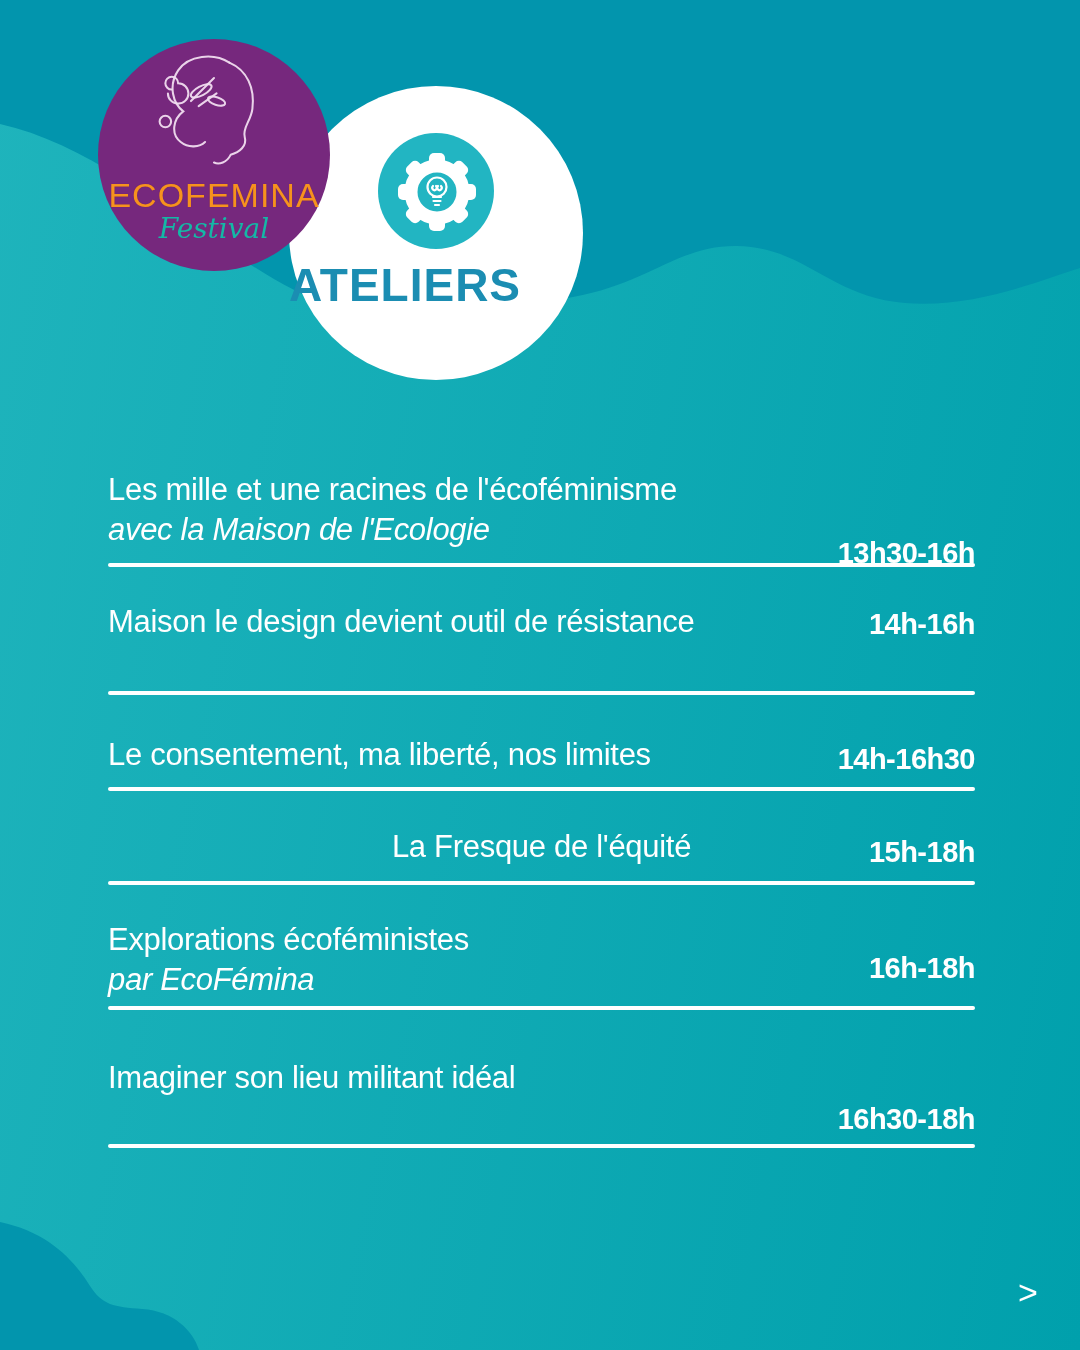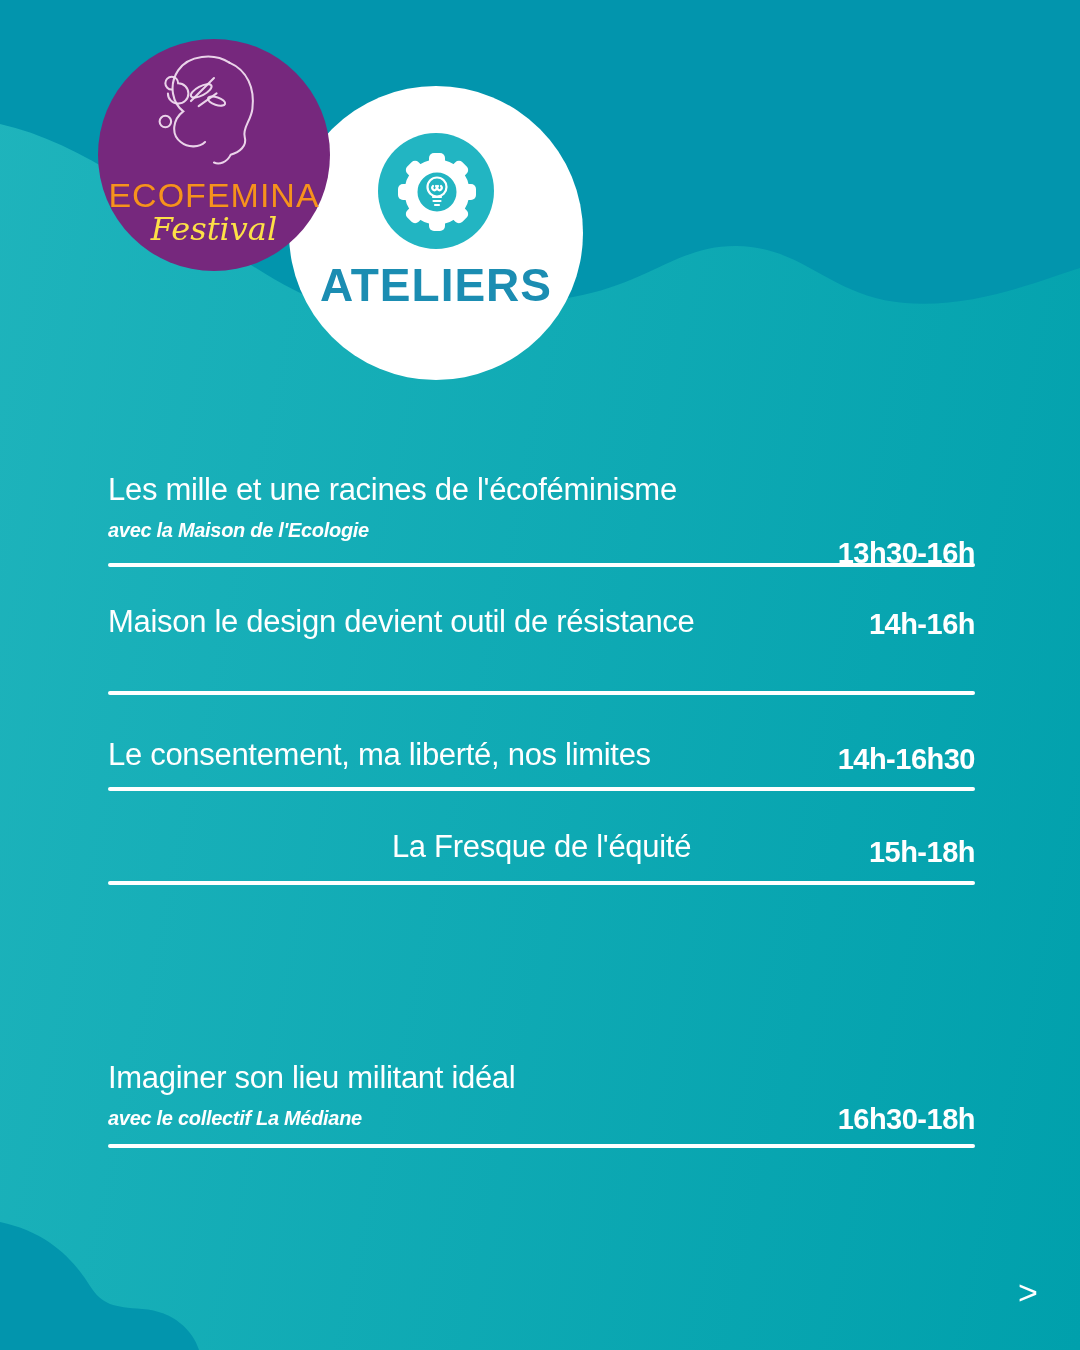--- a/index.html
+++ b/index.html
@@ -29,53 +29,53 @@
   .teal-circle{
     position:absolute;left:378px;top:133px;width:116px;height:116px;
     background:var(--icon-teal);border-radius:50%;
   }
   .teal-circle svg{position:absolute;left:0;top:0;}
   .gear-part{fill:#fff;}
   .gear-ring{fill:none;stroke:#fff;stroke-width:13px;}
   .bulb{fill:none;stroke:#fff;stroke-width:2.2px;stroke-linecap:round;}
   .section-title{
     position:absolute;left:289px;top:260px;width:294px;
-    text-align:center;font-size:46px;line-height:50px;font-weight:700;
+    text-align:left;font-size:46px;line-height:50px;font-weight:700;
     color:var(--title-blue);letter-spacing:1px;
   }
   .purple-circle{
     position:absolute;left:98px;top:39px;width:232px;height:232px;
     background:var(--brand-purple);border-radius:50%;
   }
   .line-art{position:absolute;left:52px;top:16px;}
   .line-art path,.line-art circle,.line-art ellipse{
     fill:none;stroke:#F0DCEF;stroke-width:1.6px;stroke-linecap:round;opacity:.95;
   }
   .brand-name{
     position:absolute;left:0;top:139px;width:232px;text-align:center;
     font-size:34px;line-height:34px;font-weight:400;letter-spacing:1px;
     color:var(--brand-orange);
     text-shadow:0 0 1px rgba(120,50,0,.35);
   }
   .brand-sub{
     position:absolute;left:0;top:174px;width:232px;text-align:center;
     font-family:"DejaVu Serif","Liberation Serif",serif;font-style:italic;
-    font-size:32px;line-height:32px;color:#fde047;
+    font-size:28px;line-height:32px;color:#14b8a6;
   }
 
   
   .schedule{position:absolute;left:0;top:0;width:1080px;height:1016px;}
   .row{position:absolute;left:108px;width:867px;color:var(--text-white);}
   .row1{top:470px;} .row2{top:602px;} .row3{top:735px;}
   .row4{top:827px;text-align:center;} .row5{top:920px;} .row6{top:1058px;}
   .title{
     font-size:31px;line-height:40px;font-weight:400;letter-spacing:-0.3px;
   }
   .subtitle{
-    font-size:20px;line-height:40px;font-style:italic;letter-spacing:-0.3px;font-weight:bold;
+    font-size:31px;line-height:40px;font-style:italic;letter-spacing:-0.3px;
   }
   .time{
     position:absolute;right:0;font-size:29px;line-height:32px;font-weight:700;
     letter-spacing:-0.5px;white-space:nowrap;
   }
   .row1 .time{top:50px;margin-top:17px;} .row2 .time{top:6px;} .row3 .time{top:8px;}
   .row4 .time{top:9px;} .row5 .time{top:32px;} .row6 .time{top:45px;margin-left:48px;}
   .divider{
     position:absolute;left:0;width:100%;height:4px;background:#fff;border-radius:2px;
   }
@@ -169,25 +169,32 @@
 
     <div class="row row4">
       <div class="titles">
         <div class="title">La Fresque de l'équité</div>
         <div class="subtitle"></div>
       </div>
       <div class="time">15h-18h</div>
       <div class="divider"></div>
     </div>
 
+    <div class="row row5">
+      <div class="titles">
+        <div class="title">Explorations écoféministes</div>
+        <div class="subtitle">par EcoFémina</div>
+      </div>
+      <div class="time">16h-18h</div>
+      <div class="divider"></div>
+    </div>
 
     <div class="row row6">
       <div class="titles">
         <div class="title">Imaginer son lieu militant idéal</div>
-        <div class="subtitle">avec le collectif La Médiane</div>
       </div>
       <div class="time">16h30-18h</div>
       <div class="divider"></div>
     </div>
 
   </div>
 
   <div class="chevron">&gt;</div>
 
 </div>

